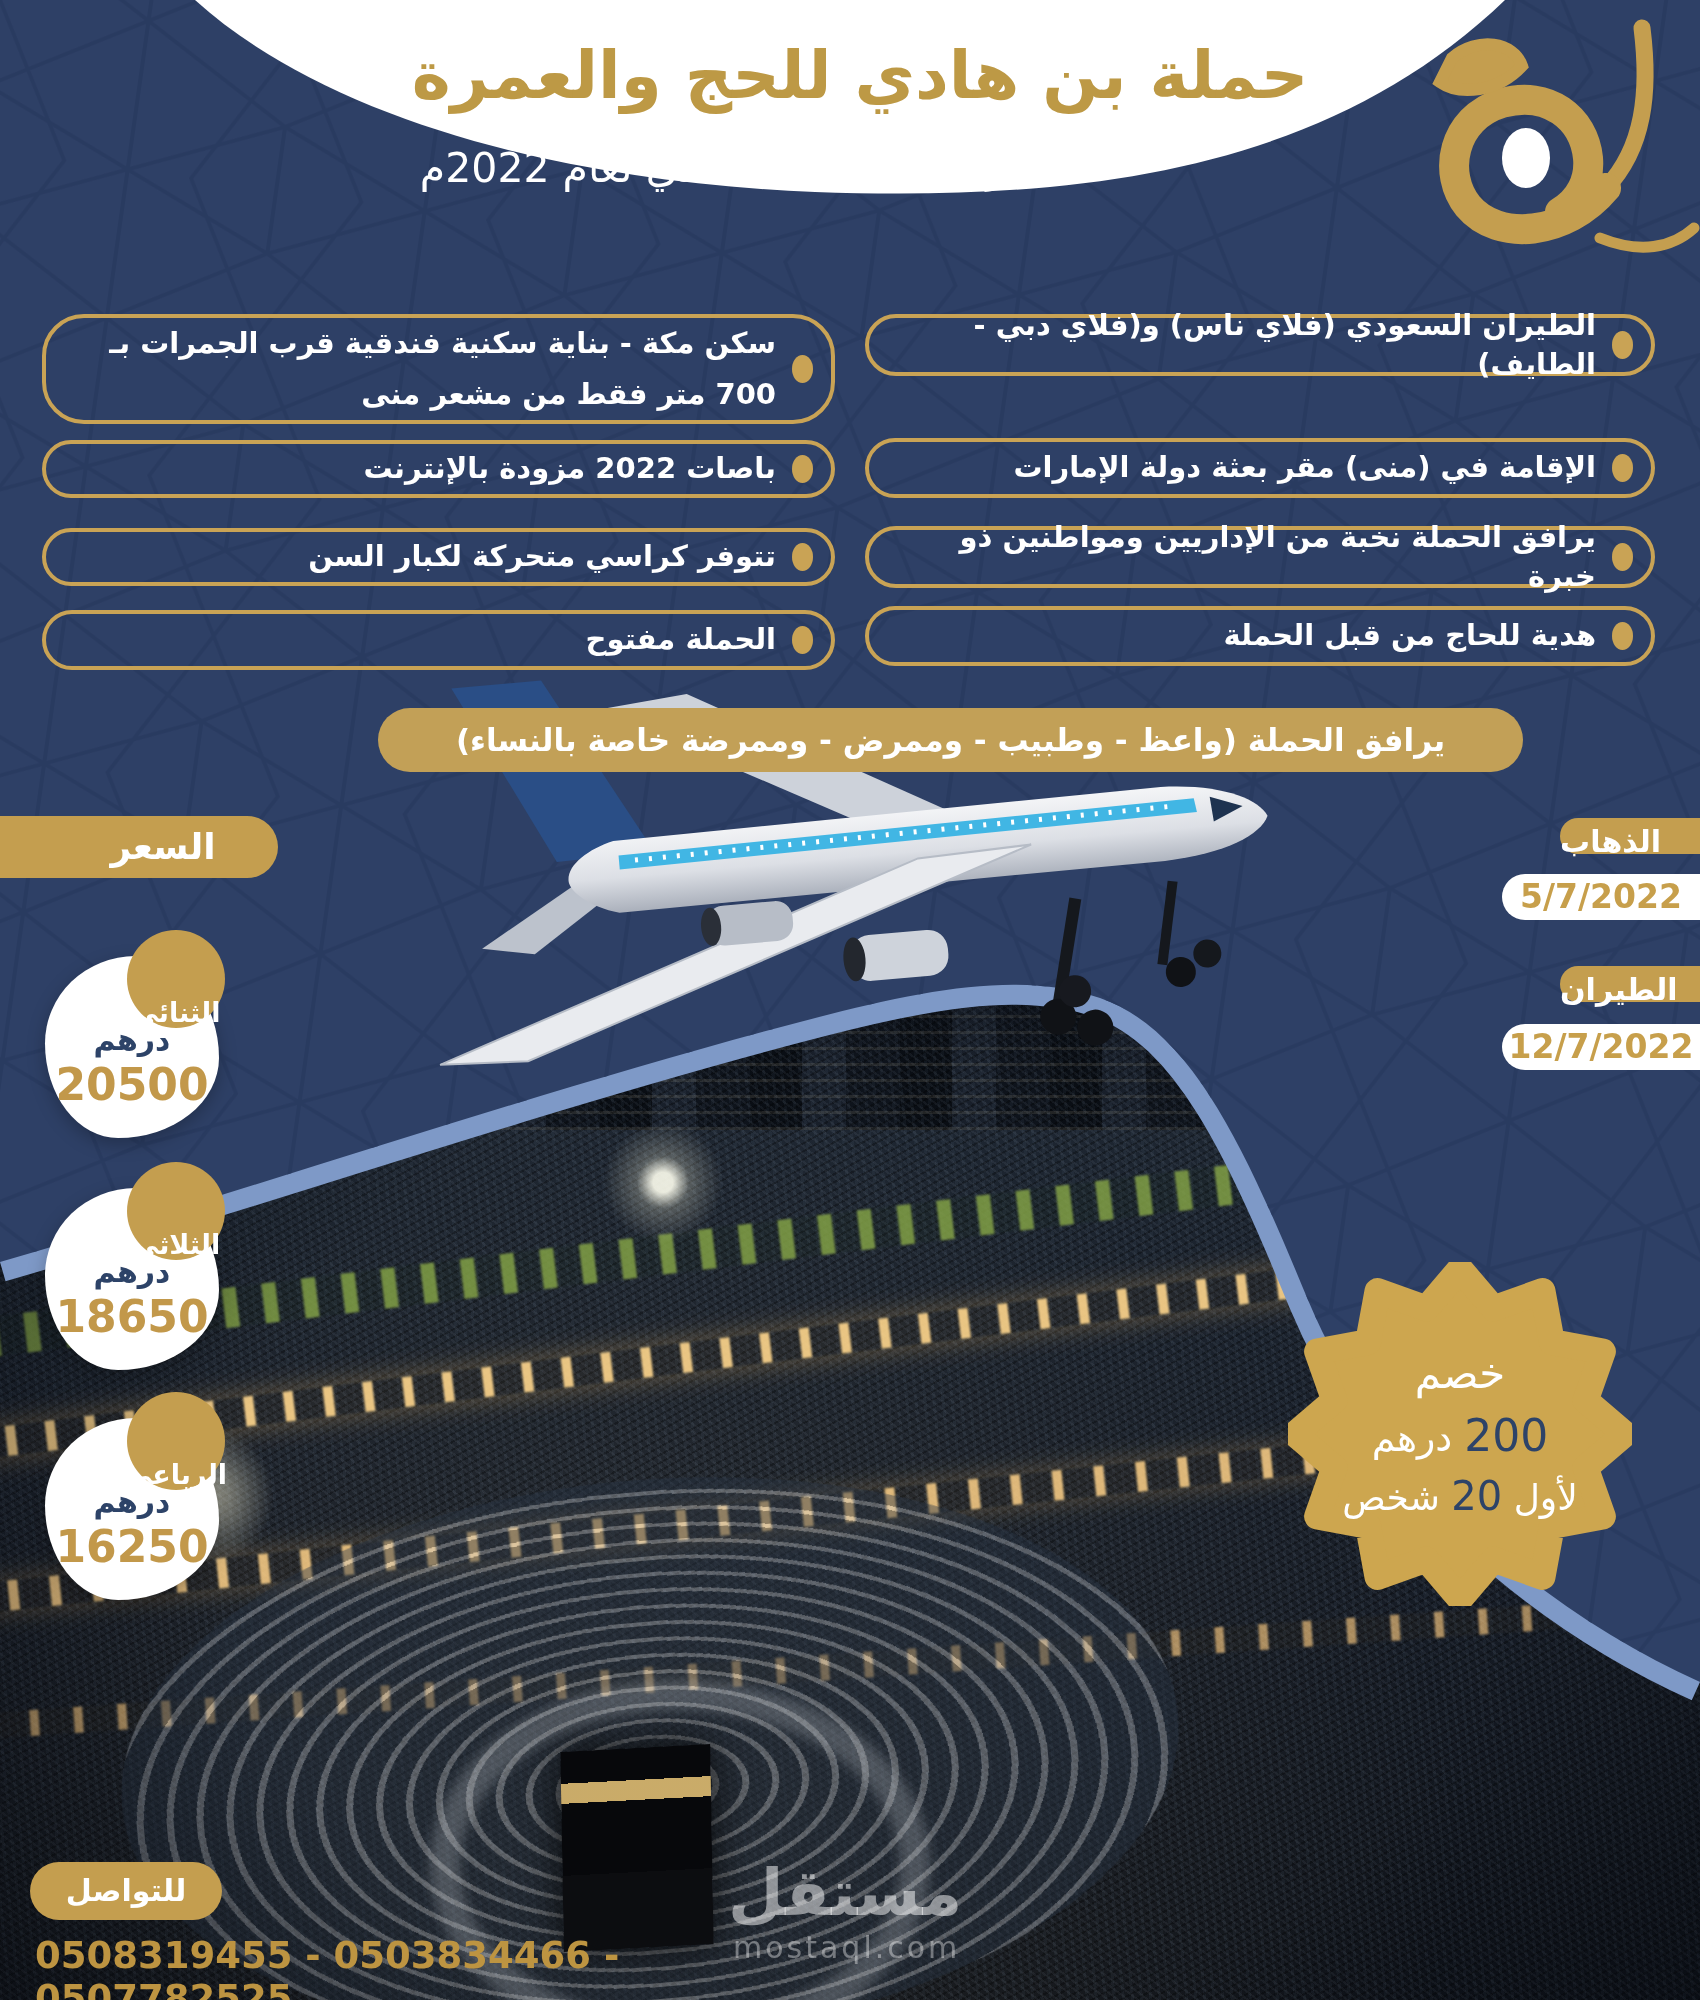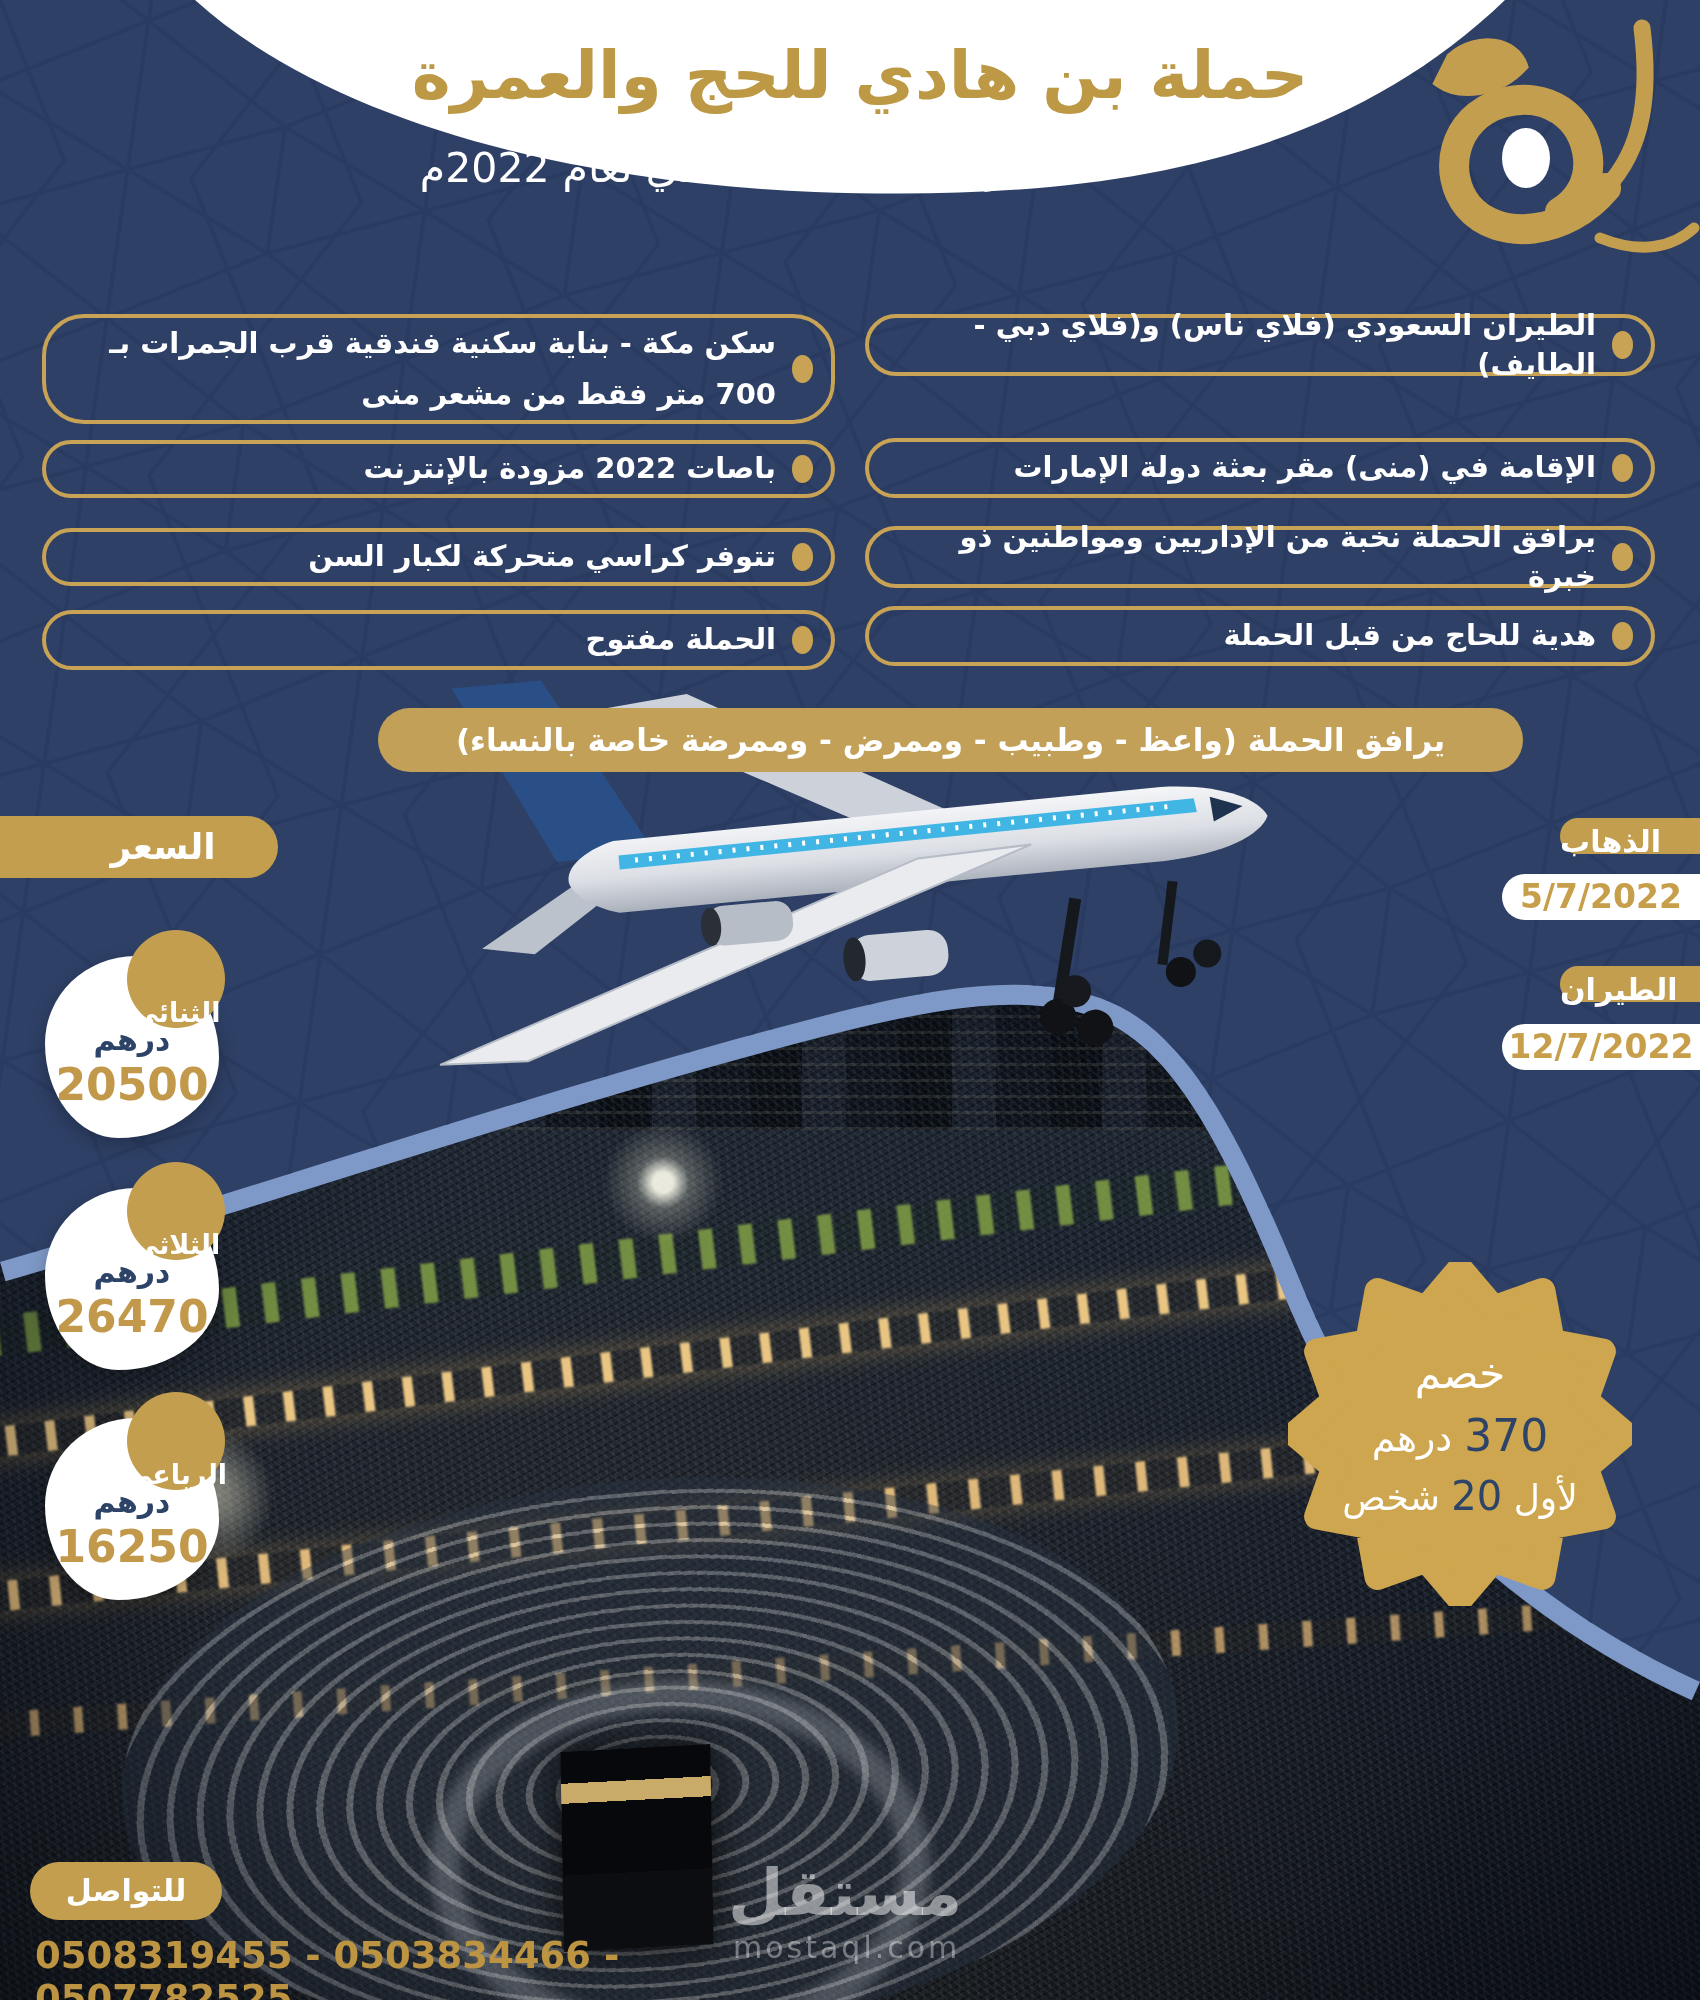--- a/index.html
+++ b/index.html
@@ -235,21 +235,21 @@
       <div class="amt">20500</div>
     </div>
   </div>
   <div class="price-card" style="top:1162px;">
     <div class="blob"></div>
     <div class="tier-circle">
       <span>الثلاثي</span>
     </div>
     <div class="price-text">
       <div class="cur">درهم</div>
-      <div class="amt">26470</div>
+      <div class="amt">18650</div>
     </div>
   </div>
   <div class="price-card" style="top:1392px;">
     <div class="blob"></div>
     <div class="tier-circle">
       <span>الرباعي</span>
     </div>
     <div class="price-text">
       <div class="cur">درهم</div>
       <div class="amt">16250</div>
@@ -260,21 +260,21 @@
   <div class="date-value" style="top:874px;">5/7/2022</div>
   <div class="date-label" style="top:966px;">الطيران</div>
   <div class="date-value" style="top:1024px;">12/7/2022</div>
 
   <svg class="layer" style="left:1288px;top:1262px;" width="344" height="344" viewBox="-7 -7 344 344">
     <polygon points="165,0 198.6,39.4 247.5,22.1 256.9,73.1 307.9,82.5 290.6,131.4 330,165 290.6,198.6 307.9,247.5 256.9,256.9 247.5,307.9 198.6,290.6 165,330 131.4,290.6 82.5,307.9 73.1,256.9 22.1,247.5 39.4,198.6 0,165 39.4,131.4 22.1,82.5 73.1,73.1 82.5,22.1 131.4,39.4" fill="#cda64f" stroke="#cda64f" stroke-width="26" stroke-linejoin="round"></polygon>
   </svg>
   <div class="abs badge-text">
     <div class="l1">خصم</div>
     <div class="l2">
-      <span class="num">370</span>
+      <span class="num">200</span>
       <span>درهم</span>
     </div>
     <div class="l3">
       <span>لأول</span>
       <span class="num" style="font-size:40px;">20</span>
       <span>شخص</span>
     </div>
   </div>
 
   <div class="abs contact-label">للتواصل</div>

